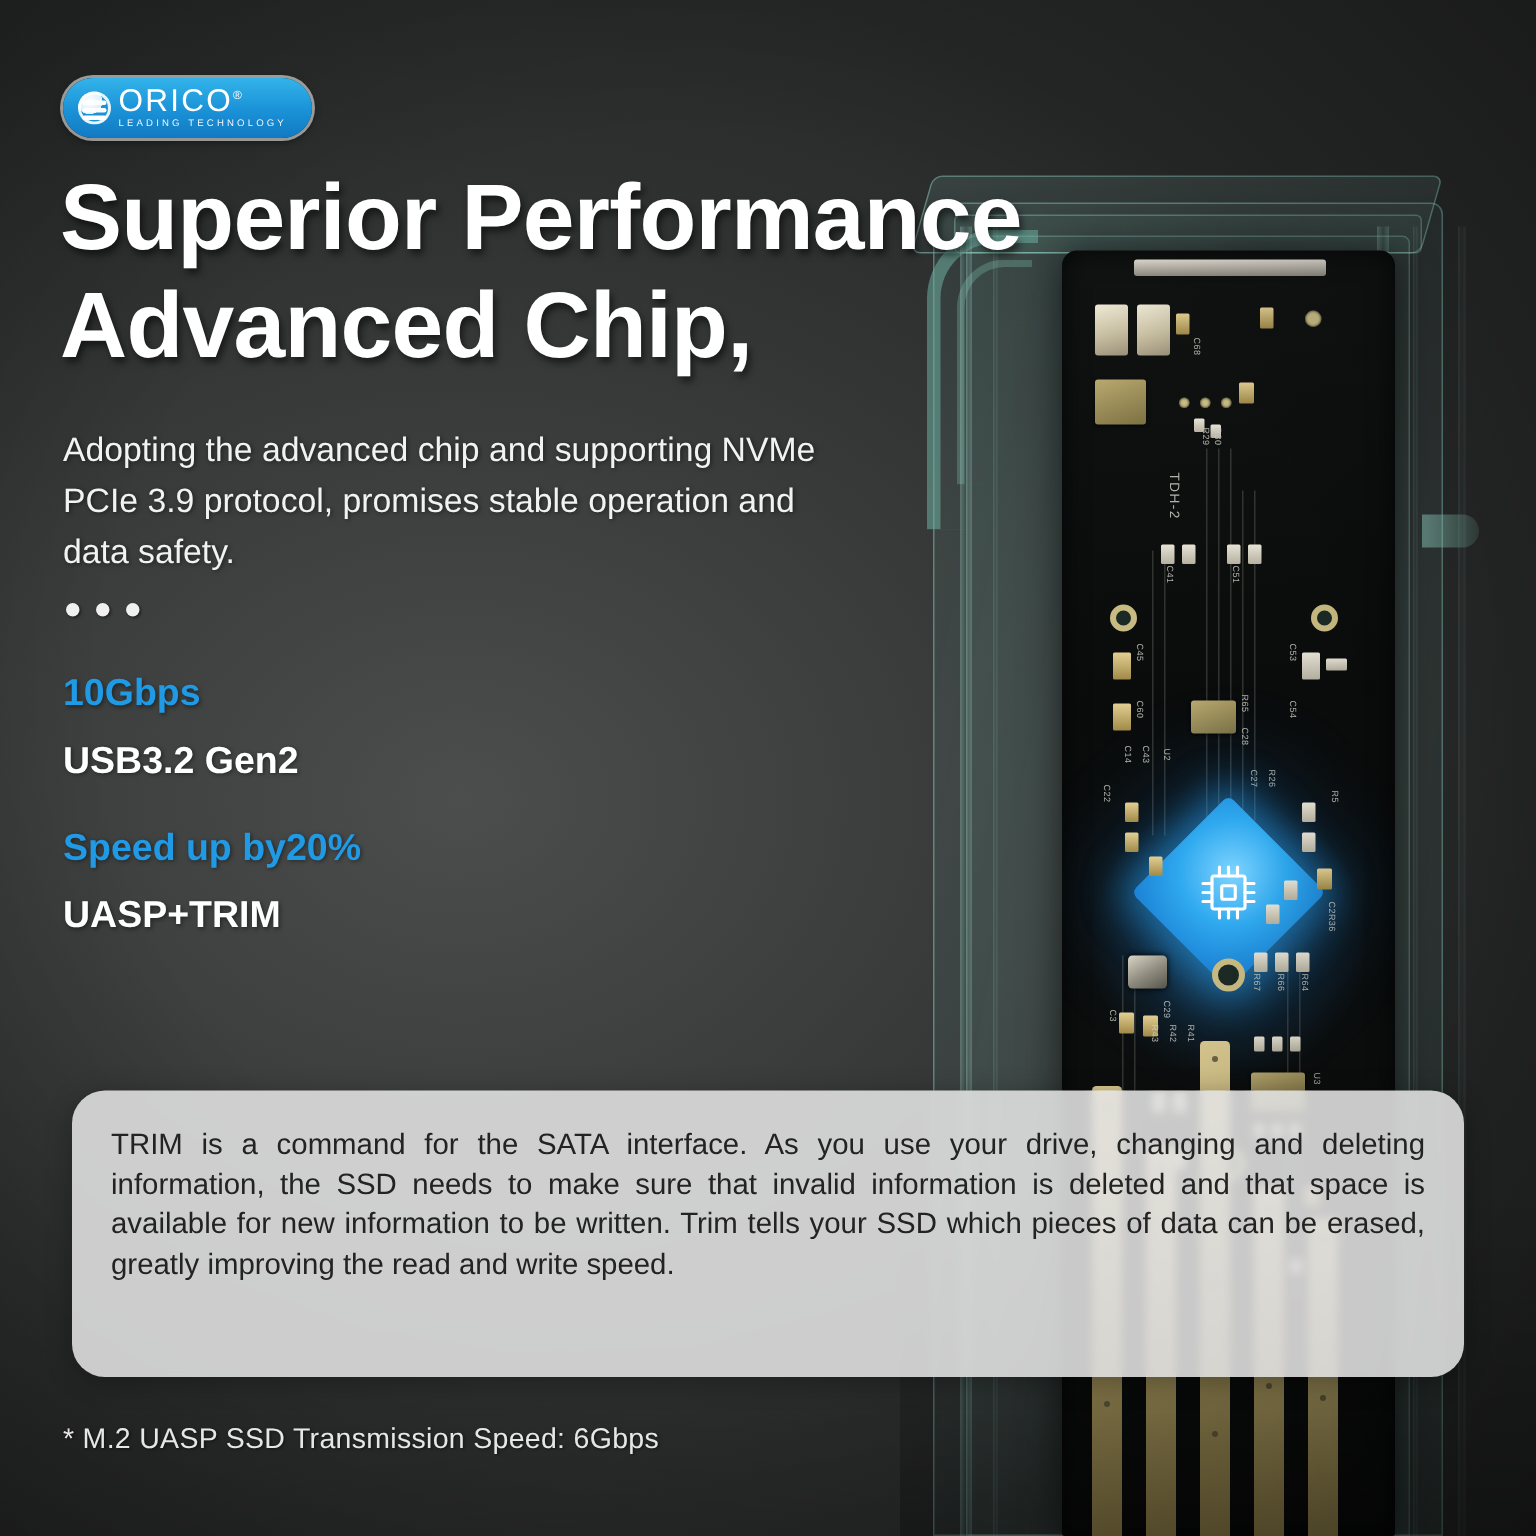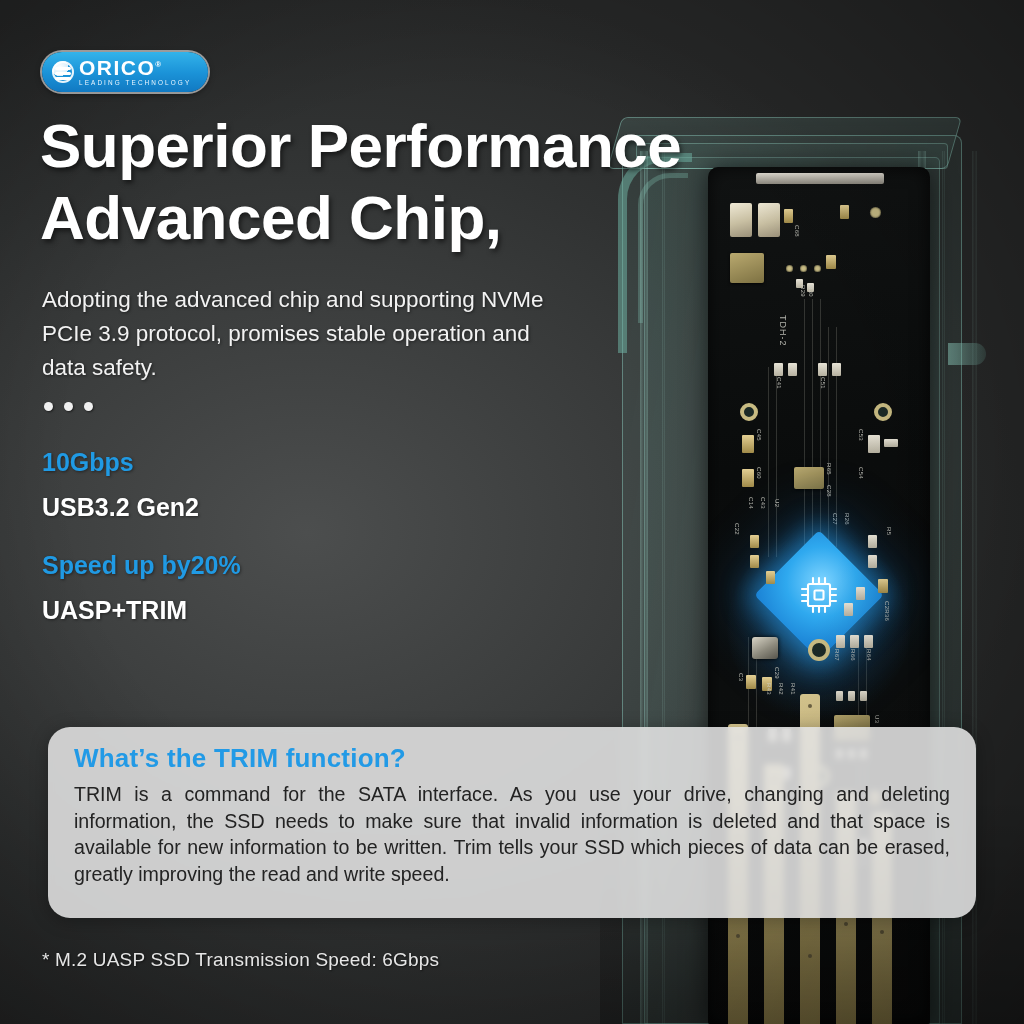--- a/index.html
+++ b/index.html
@@ -149,21 +149,21 @@
     background:radial-gradient(circle at 35% 30%, #ffffff 0%, #d8eefb 40%, #1b93d8 41%, #1b93d8 100%);
     box-shadow:0 0 0 2px rgba(255,255,255,.9) inset;
     position:relative; flex:0 0 auto;
   }
   #logo-mark::before{
     content:""; position:absolute; left:3px; top:6px; width:16px; height:3px;
     background:#fff; border-radius:2px; box-shadow:0 5px 0 #fff, 0 10px 0 #fff;
   }
   #logo-text{ margin-left:5px; line-height:1; }
   #logo-word{
-    color:#fff; font-size:21px; font-weight:bold; letter-spacing:1.5px;
+    color:#fff; font-size:21px; font-weight:normal; letter-spacing:1.5px;
     font-family:"Liberation Sans", sans-serif;
   }
   #logo-reg{ font-size:8px; vertical-align:super; }
   #logo-tag{
     color:#eaf6ff; font-size:6.4px; letter-spacing:2.1px; margin-top:2px;
     font-family:"Liberation Sans", sans-serif;
   }
 
   
   #headline{
@@ -433,17 +433,16 @@
     <div class="spec-top">10Gbps</div>
     <div class="spec-bot">USB3.2 Gen2</div>
   </div>
   <div class="spec">
     <div class="spec-top">Speed up by20%</div>
     <div class="spec-bot">UASP+TRIM</div>
   </div>
 </div>
 
 <div id="trim-card">
-  <div id="trim-title">What’s the TRIM function?</div>
   <div id="trim-body">TRIM is a command for the SATA interface. As you use your drive, changing and deleting information, the SSD needs to make sure that invalid information is deleted and that space is available for new information to be written. Trim tells your SSD which pieces of data can be erased, greatly improving the read and write speed.</div>
 </div>
 
 <div id="footnote">* M.2 UASP SSD Transmission Speed: 6Gbps</div>
 
 </body></html>

